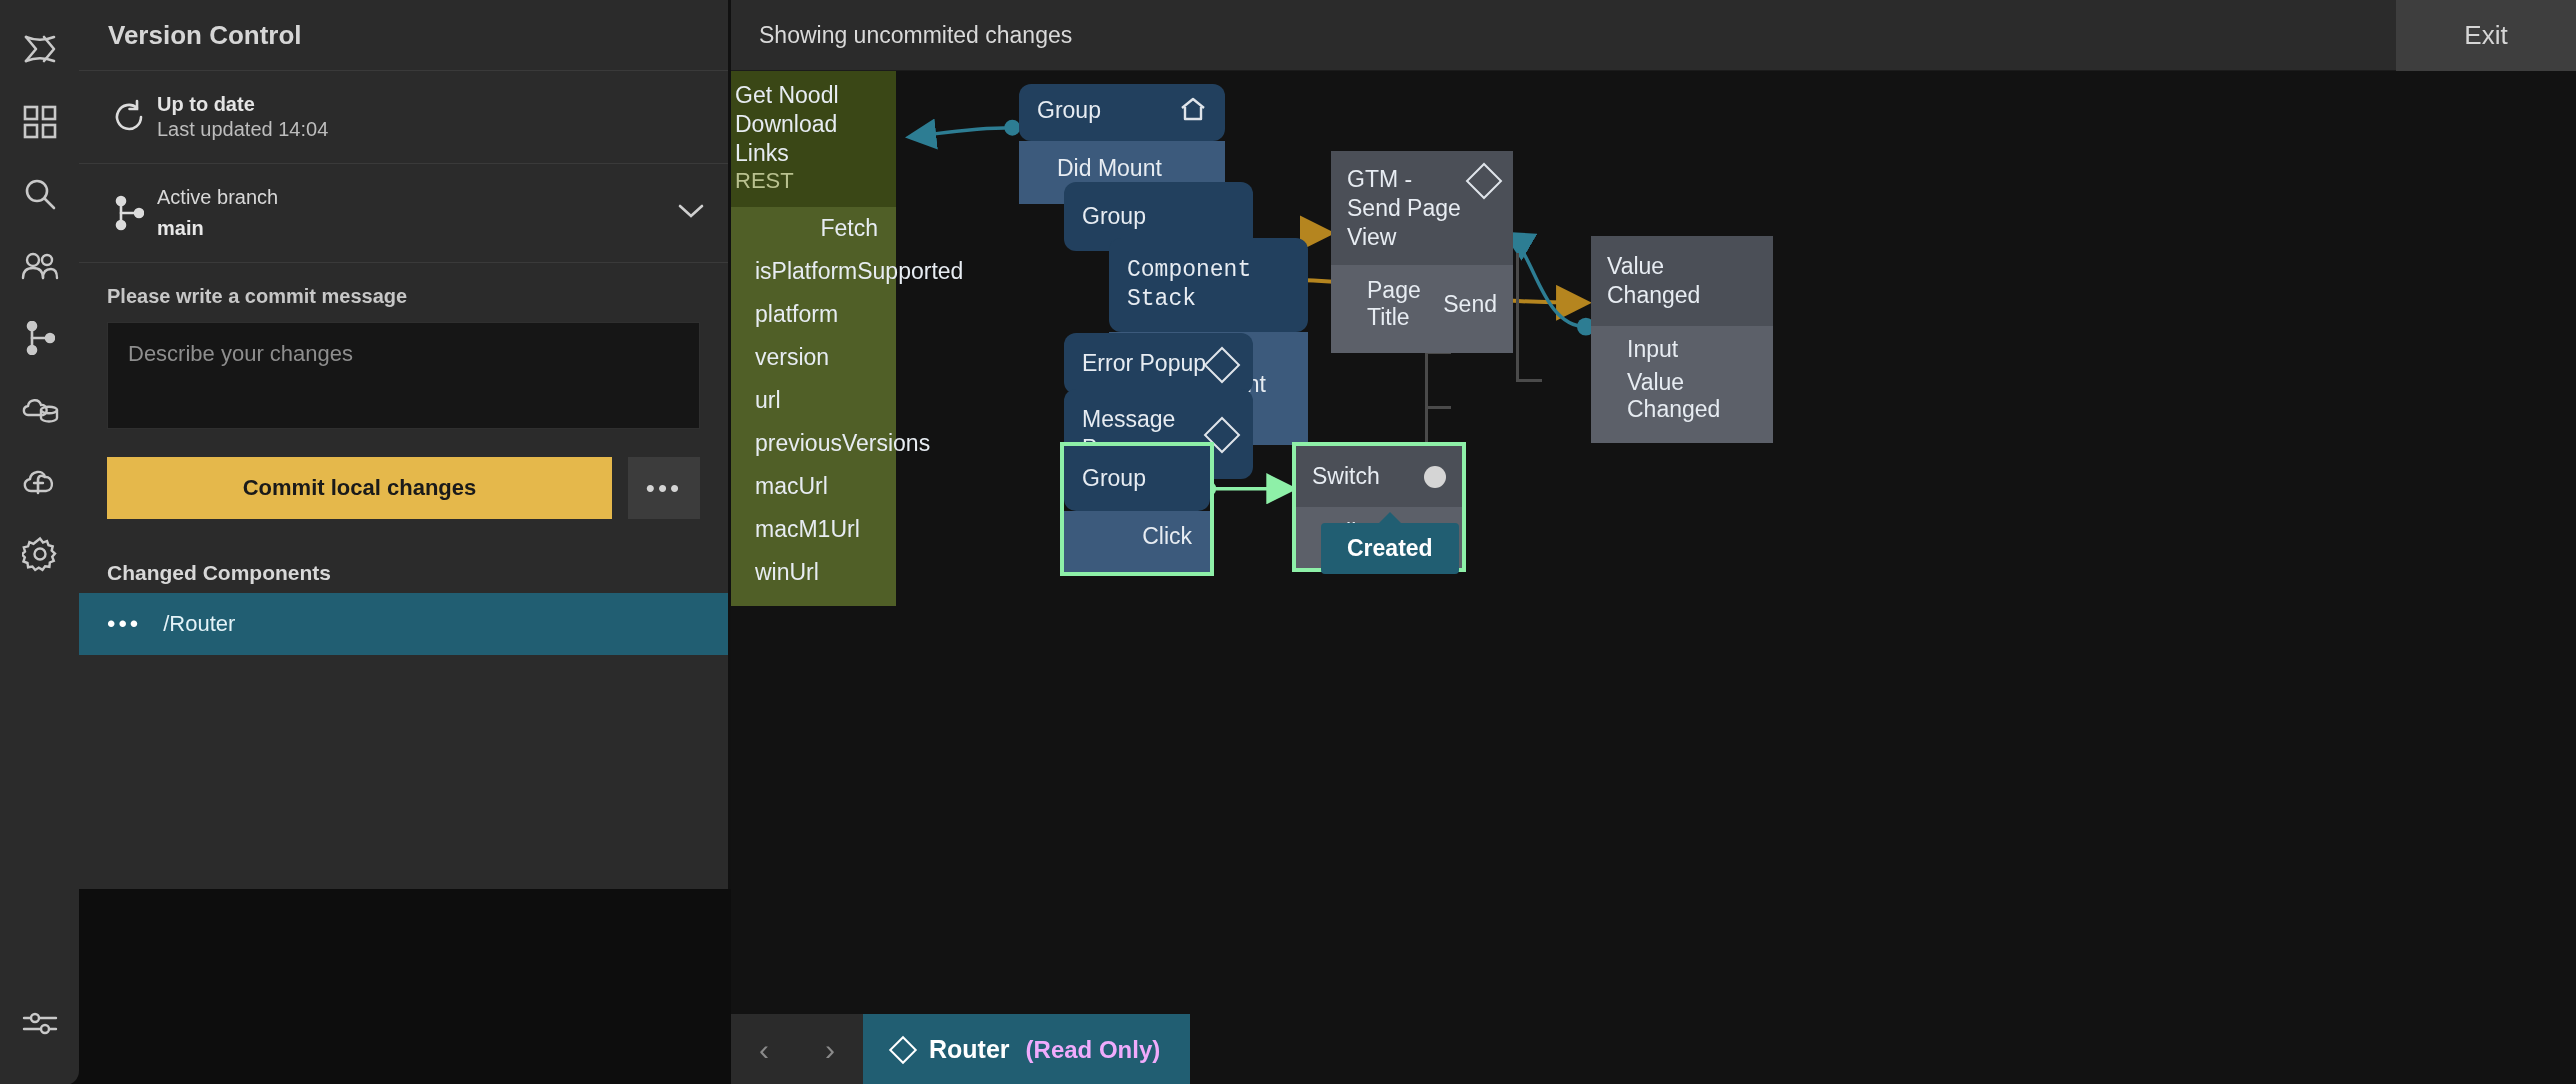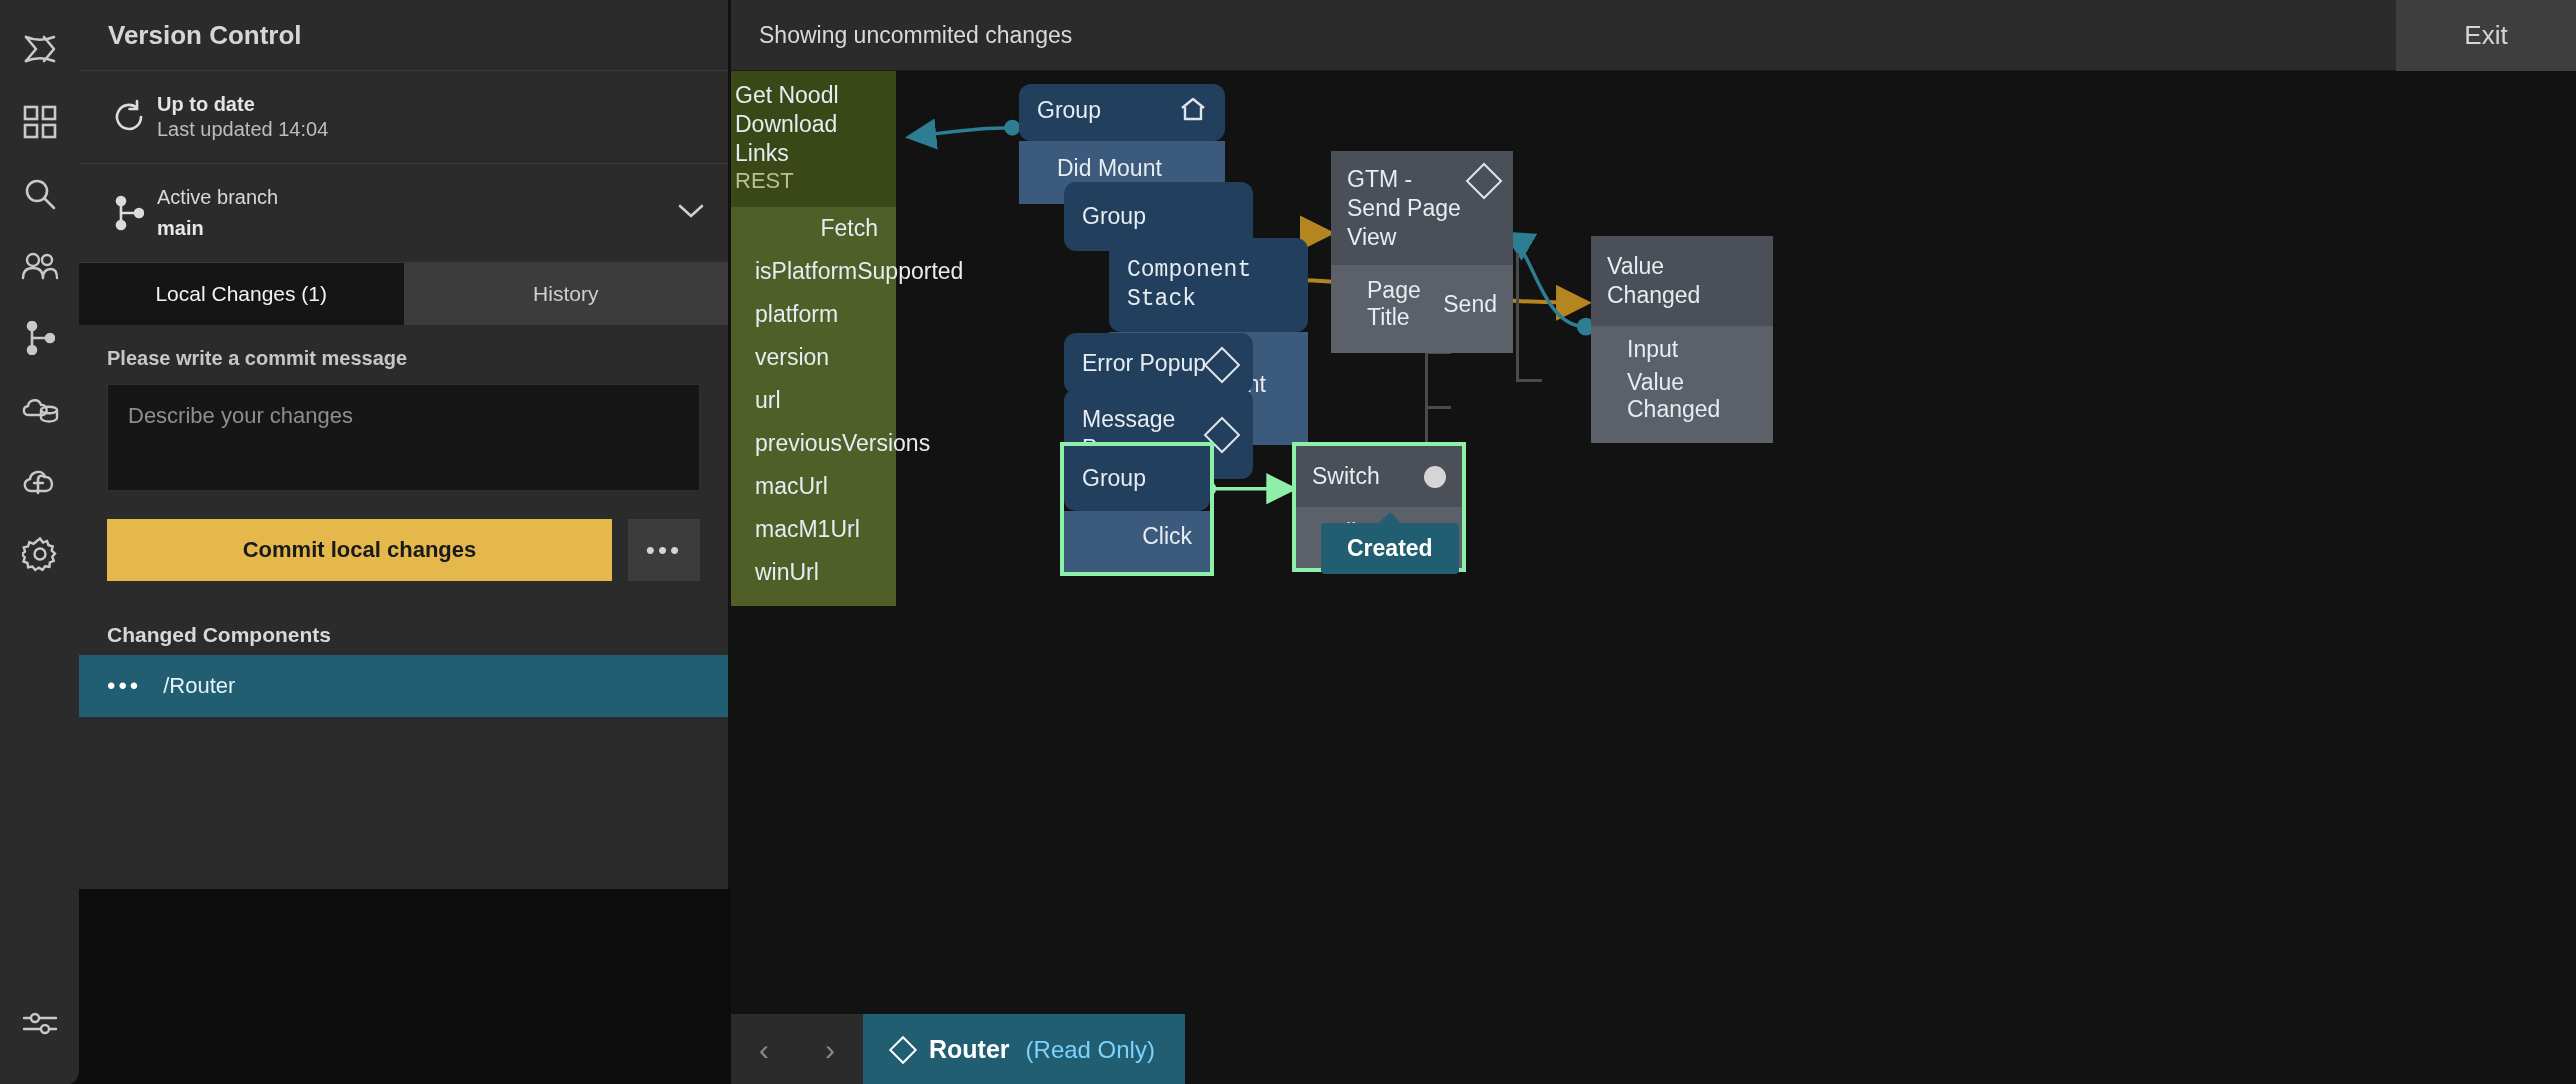--- a/index.html
+++ b/index.html
@@ -179,21 +179,21 @@
     height:90px; flex:0 0 90px; background:#121212;
     display:flex; align-items:flex-end;
   }
   .navbtns { width:132px; height:71px; background:#2b2b2b; display:flex; align-items:center; justify-content:space-around; }
   .navbtns .ar { color:#8a8a8a; font-size:30px; }
   .router-tab {
     height:71px; background:#215e72; color:#ffffff;
     display:flex; align-items:center; gap:16px; padding:0 30px;
     font-size:25px; font-weight:bold;
   }
-  .router-tab .ro { color:#7dd3fc; font-weight:normal; font-size:24px; }
+  .router-tab .ro { color:#f0abfc; font-weight:bold; font-size:24px; }
   .router-tab .dia { width:20px;height:20px;border:2.5px solid #ffffff;transform:rotate(45deg);}
 </style>
 </head>
 <body>
 
 <div id="app">
 
   <div class="rail">
     <div class="rail-icon">
       <svg width="36" height="34" viewBox="0 0 36 34" fill="none" stroke="#c9c9c9" stroke-width="2.6" stroke-linecap="round" stroke-linejoin="round">
@@ -298,24 +298,20 @@
         <div class="l1">Active branch</div>
         <div class="l2">main</div>
       </div>
       <div class="chev">
         <svg width="30" height="20" viewBox="0 0 30 20" fill="none" stroke="#cfcfcf" stroke-width="2.6" stroke-linecap="round">
             <path d="M4 5 L15 15 L26 5"></path>
           </svg>
       </div>
     </div>
 
-    <div class="tabs">
-      <div class="tab active">Local Changes (1)</div>
-      <div class="tab">History</div>
-    </div>
 
     <div class="commit-area">
       <div class="commit-label">Please write a commit message</div>
       <textarea class="commit-box" placeholder="Describe your changes" style=""></textarea>
       <div class="commit-row">
         <div class="btn-commit">Commit local changes</div>
         <div class="btn-dots">•••</div>
       </div>
     </div>
 

